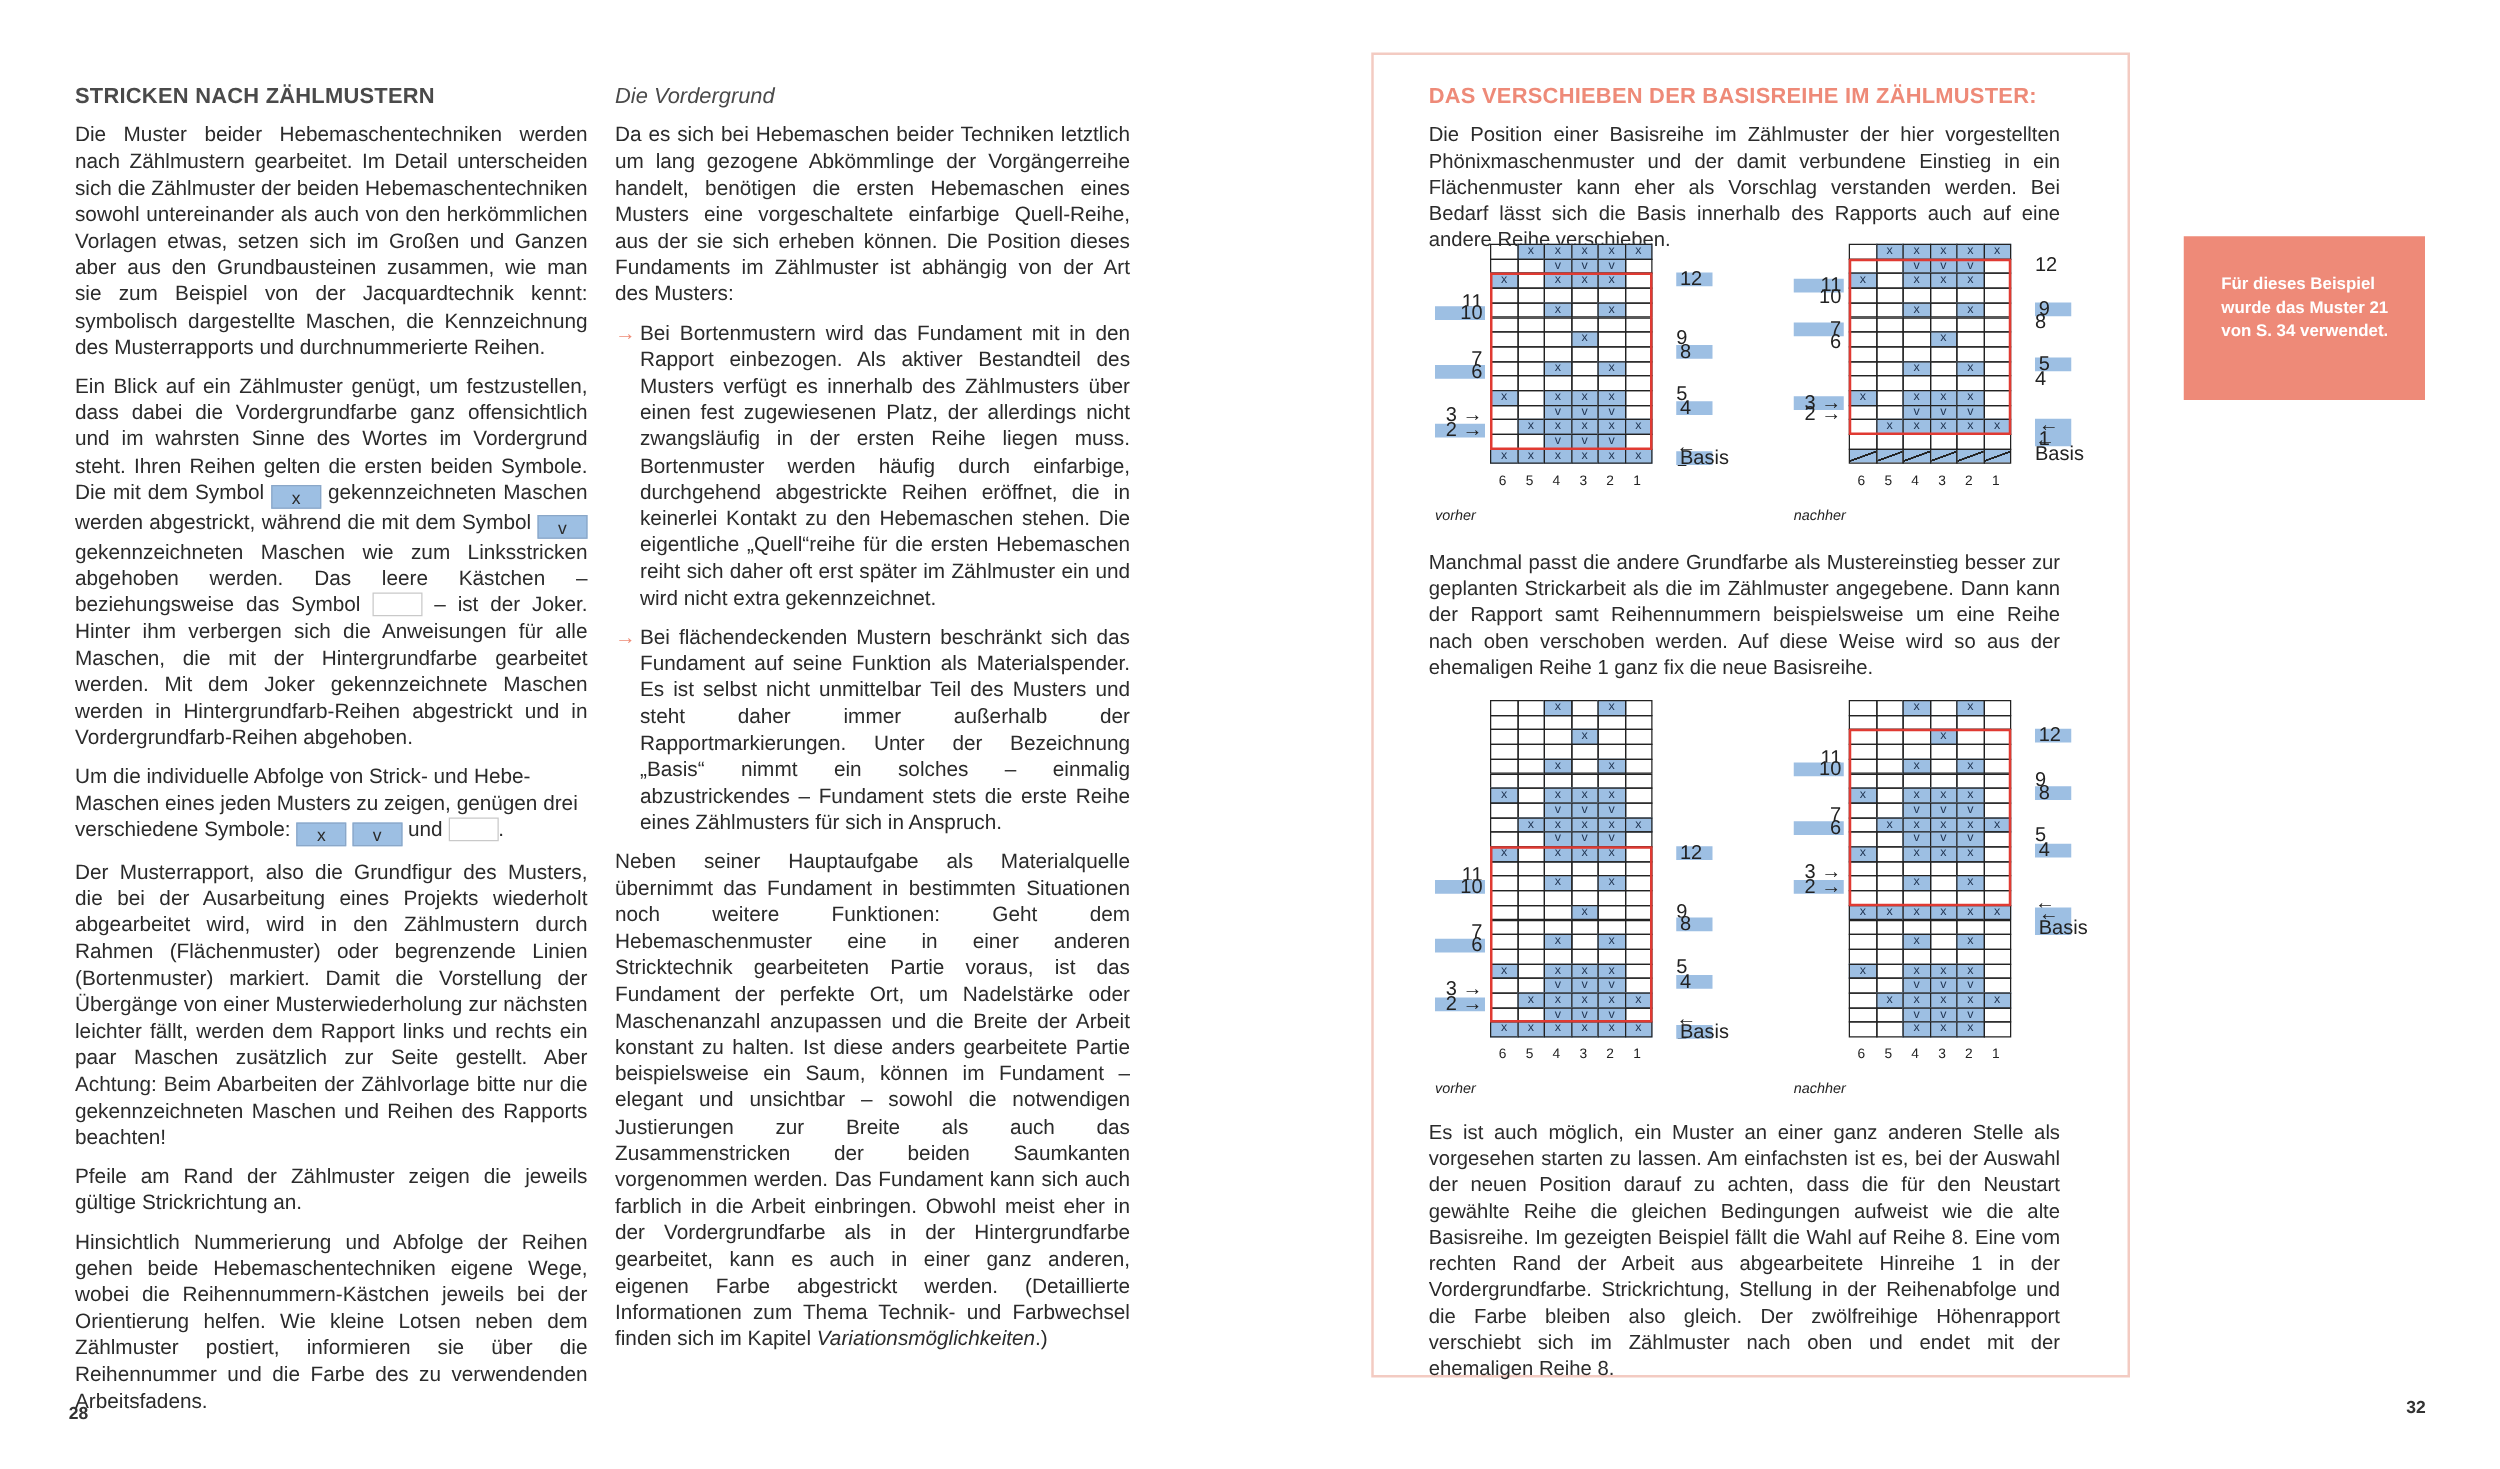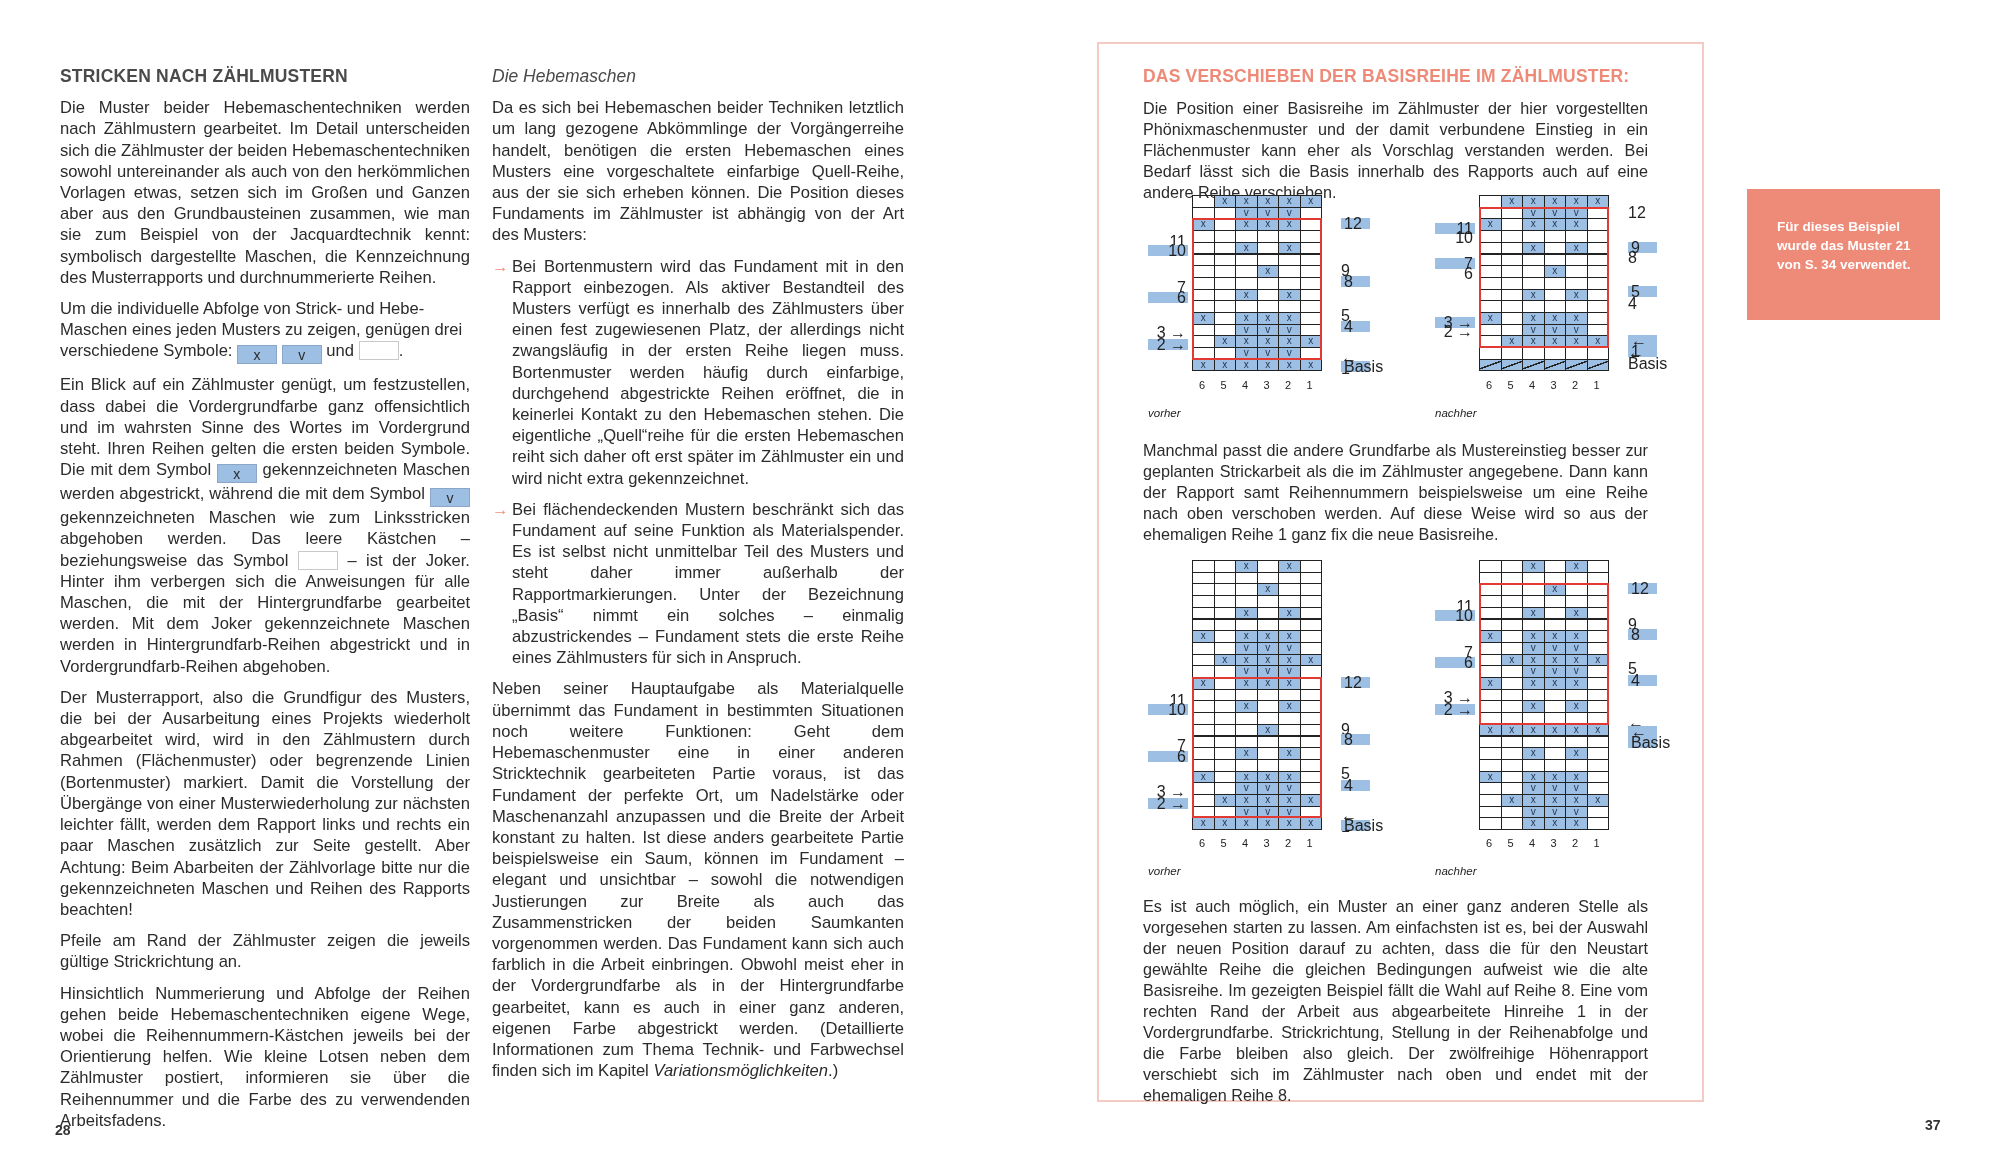--- a/index.html
+++ b/index.html
@@ -38,43 +38,43 @@
                background:#ee8a78; color:#fff; font-weight:bold; font-size:13.5px; line-height:19px;
                box-sizing:border-box; padding:28px 28px 0 30px; }
   .pagenum { position:absolute; font-weight:bold; font-size:14px; color:#333; }
 </style>
 </head>
 <body>
 
 <div class="col" style="left:60px; top:66px; width:410px;">
   <div class="heading">STRICKEN NACH ZÄHLMUSTERN</div>
   <p>Die Muster beider Hebemaschentechniken werden nach Zählmustern gearbeitet. Im Detail unterscheiden sich die Zählmuster der beiden Hebemaschentechniken sowohl untereinander als auch von den herkömmlichen Vorlagen etwas, setzen sich im Großen und Ganzen aber aus den Grundbausteinen zusammen, wie man sie zum Beispiel von der Jacquardtechnik kennt: symbolisch dargestellte Maschen, die Kennzeichnung des Musterrapports und durchnummerierte Reihen.</p>
-  <p style="text-align:left;">
-    <span>Um die individuelle Abfolge von Strick- und Hebe-Maschen eines jeden Musters zu zeigen, genügen drei verschiedene Symbole:</span>
-    <span class="sym filled">x</span>
-    <span class="sym filled">v</span>
-    <span>und</span>
-    <span class="sym empty"></span><span>.</span>
-  </p>
   <p>
     <span>Ein Blick auf ein Zählmuster genügt, um festzustellen, dass dabei die Vordergrundfarbe ganz offensichtlich und im wahrsten Sinne des Wortes im Vordergrund steht. Ihren Reihen gelten die ersten beiden Symbole. Die mit dem Symbol</span>
     <span class="sym filled">x</span>
     <span>gekennzeichneten Maschen werden abgestrickt, während die mit dem Symbol</span>
     <span class="sym filled">v</span>
     <span>gekennzeichneten Maschen wie zum Linksstricken abgehoben werden. Das leere Kästchen – beziehungsweise das Symbol</span>
     <span class="sym empty"></span>
     <span>– ist der Joker. Hinter ihm verbergen sich die Anweisungen für alle Maschen, die mit der Hintergrundfarbe gearbeitet werden. Mit dem Joker gekennzeichnete Maschen werden in Hintergrundfarb-Reihen abgestrickt und in Vordergrundfarb-Reihen abgehoben.</span>
   </p>
+  <p style="text-align:left;">
+    <span>Um die individuelle Abfolge von Strick- und Hebe-Maschen eines jeden Musters zu zeigen, genügen drei verschiedene Symbole:</span>
+    <span class="sym filled">x</span>
+    <span class="sym filled">v</span>
+    <span>und</span>
+    <span class="sym empty"></span><span>.</span>
+  </p>
   <p>Der Musterrapport, also die Grundfigur des Musters, die bei der Ausarbeitung eines Projekts wiederholt abgearbeitet wird, wird in den Zählmustern durch Rahmen (Flächenmuster) oder begrenzende Linien (Bortenmuster) markiert. Damit die Vorstellung der Übergänge von einer Musterwiederholung zur nächsten leichter fällt, werden dem Rapport links und rechts ein paar Maschen zusätzlich zur Seite gestellt. Aber Achtung: Beim Abarbeiten der Zählvorlage bitte nur die gekennzeichneten Maschen und Reihen des Rapports beachten!</p>
   <p>Pfeile am Rand der Zählmuster zeigen die jeweils gültige Strickrichtung an.</p>
   <p>Hinsichtlich Nummerierung und Abfolge der Reihen gehen beide Hebemaschentechniken eigene Wege, wobei die Reihennummern-Kästchen jeweils bei der Orientierung helfen. Wie kleine Lotsen neben dem Zählmuster postiert, informieren sie über die Reihennummer und die Farbe des zu verwendenden Arbeitsfadens.</p>
 </div>
 
 <div class="col" style="left:492px; top:66px; width:412px;">
-  <div class="subheading">Die Hebemaschen</div>
+  <div class="subheading">Die Vordergrund</div>
   <p>Da es sich bei Hebemaschen beider Techniken letztlich um lang gezogene Abkömmlinge der Vorgängerreihe handelt, benötigen die ersten Hebemaschen eines Musters eine vorgeschaltete einfarbige Quell-Reihe, aus der sie sich erheben können. Die Position dieses Fundaments im Zählmuster ist abhängig von der Art des Musters:</p>
   <div class="bullet">
     <span class="arr">→</span>
     <span>Bei Bortenmustern wird das Fundament mit in den Rapport einbezogen. Als aktiver Bestandteil des Musters verfügt es innerhalb des Zählmusters über einen fest zugewiesenen Platz, der allerdings nicht zwangsläufig in der ersten Reihe liegen muss. Bortenmuster werden häufig durch einfarbige, durchgehend abgestrickte Reihen eröffnet, die in keinerlei Kontakt zu den Hebemaschen stehen. Die eigentliche „Quell“reihe für die ersten Hebemaschen reiht sich daher oft erst später im Zählmuster ein und wird nicht extra gekennzeichnet.</span>
   </div>
   <div class="bullet">
     <span class="arr">→</span>
     <span>Bei flächendeckenden Mustern beschränkt sich das Fundament auf seine Funktion als Materialspender. Es ist selbst nicht unmittelbar Teil des Musters und steht daher immer außerhalb der Rapportmarkierungen. Unter der Bezeichnung „Basis“ nimmt ein solches – einmalig abzustrickendes – Fundament stets die erste Reihe eines Zählmusters für sich in Anspruch.</span>
   </div>
   <p>
@@ -636,13 +636,13 @@
     <div class="collbl" style="left: 72.5px; top: 277.1px;">5</div>
     <div class="collbl" style="left: 94px; top: 277.1px;">4</div>
     <div class="collbl" style="left: 115.5px; top: 277.1px;">3</div>
     <div class="collbl" style="left: 137px; top: 277.1px;">2</div>
     <div class="collbl" style="left: 158.5px; top: 277.1px;">1</div>
     <div class="caption" style="left: 0px; top: 305.1px;">nachher</div>
   </div>
 
 <div id="side-note">Für dieses Beispiel wurde das Muster 21 von S. 34 verwendet.</div>
 
-<div class="pagenum" style="left:1925px; top:1117px;">37</div>
+<div class="pagenum" style="left:1925px; top:1117px;">32</div>
 
 </body></html>

